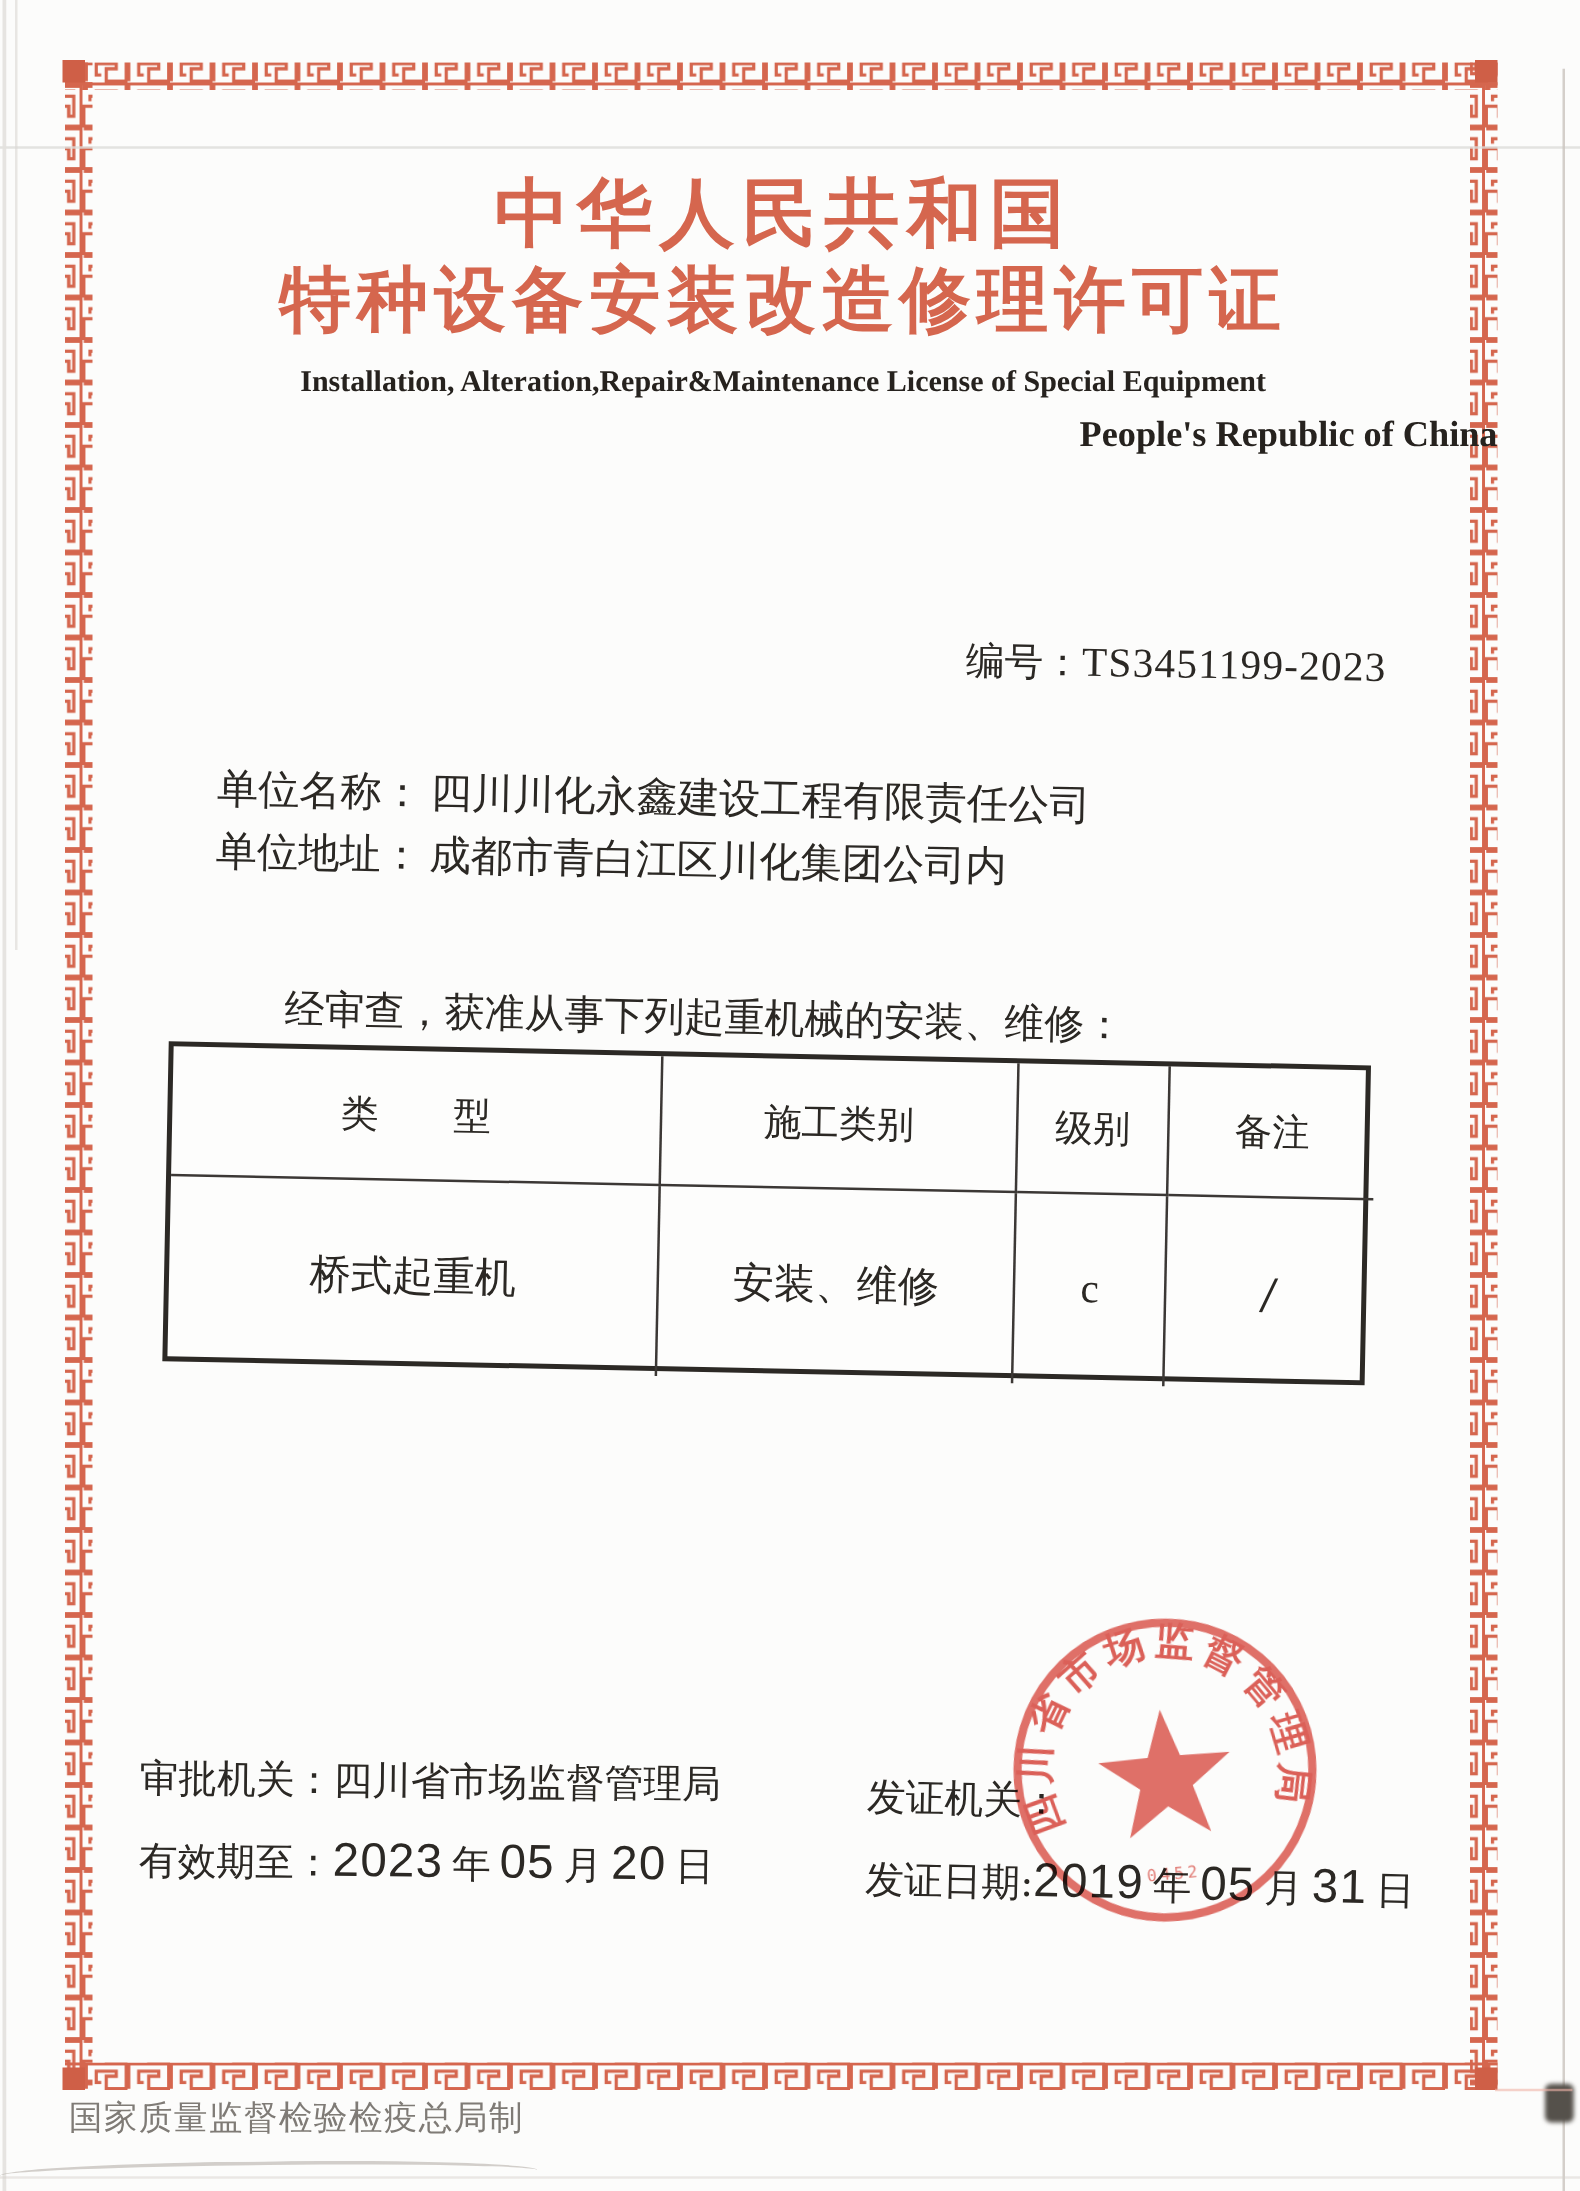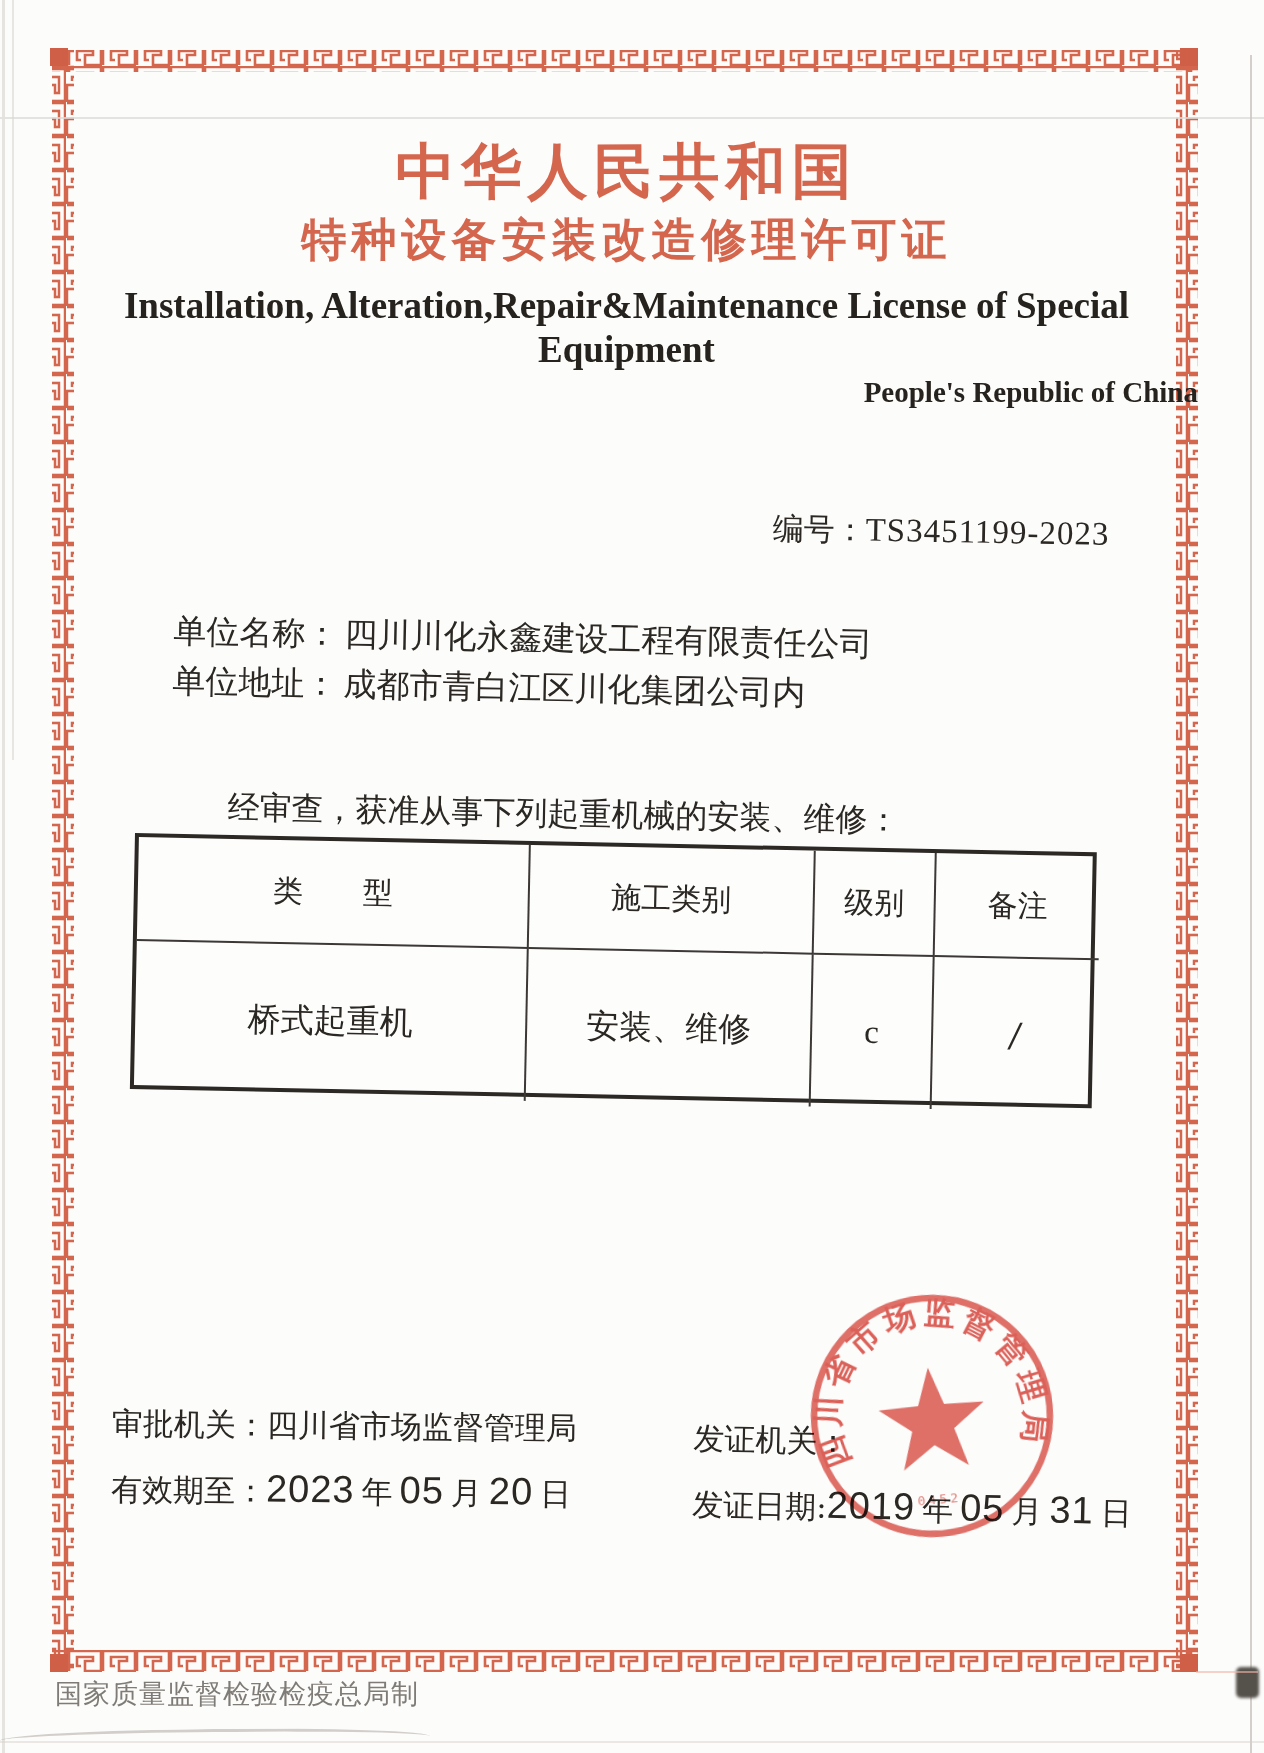--- a/index.html
+++ b/index.html
@@ -23,24 +23,24 @@
   .scan-edge-right{left:1250px;top:55px;width:2px;height:1698px;background:#ccc7c1;opacity:.85;}
   .scan-blob{left:1236px;top:1667px;width:23px;height:31px;background:#55514b;border-radius:5px;filter:blur(1.5px);}
   .scan-pink-line{left:1196px;top:1671px;width:62px;height:2px;background:#f0b4a8;opacity:.6;}
   .scan-shadow-curve{left:0;top:1729px;width:430px;height:16px;border-top:3px solid #a9a29a;border-radius:50%;opacity:.5;transform:rotate(-0.6deg);}
   .scan-shadow-line{left:0;top:1741px;width:1264px;height:2px;background:#d4cfc9;opacity:.45;}
 
   
   .title-block{left:55px;top:138px;width:1143px;text-align:center;}
   .t-cn1{font-family:"DejaVu Sans","Liberation Sans",sans-serif;font-weight:700;
          font-size:60px;line-height:66px;letter-spacing:6px;color:#d5664e;}
-  .t-cn2{font-family:Liberation Serif, serif;font-weight:700;
-         font-size:45px;line-height:72px;letter-spacing:5px;color:#d5664e;text-align:center;}
+  .t-cn2{font-family:Liberation Sans, sans-serif;font-weight:700;
+         font-size:57px;line-height:72px;letter-spacing:5px;color:#d5664e;text-align:center;}
   .t-en1{font-family:"Liberation Serif","DejaVu Serif",serif;font-weight:700;
-         font-size:37px;line-height:44px;color:#26221e;margin-top:8px;}
+         font-size:24px;line-height:44px;color:#26221e;margin-top:8px;}
   .t-en2{font-family:"Liberation Serif","DejaVu Serif",serif;font-weight:700;
          font-size:29px;line-height:40px;color:#26221e;text-align:right;}
   .t-cat{font-family:"DejaVu Sans","Liberation Sans",sans-serif;font-weight:700;
          font-size:42px;line-height:52px;letter-spacing:2px;color:#211e1b;margin-top:22px;}
 
   
   .license-no{left:773px;top:508px;font-size:31px;white-space:nowrap;transform:rotate(1deg);transform-origin:left top;}
   .license-no .num{font-family:"Liberation Serif","DejaVu Serif",serif;font-size:33px;letter-spacing:1px;}
 
   

